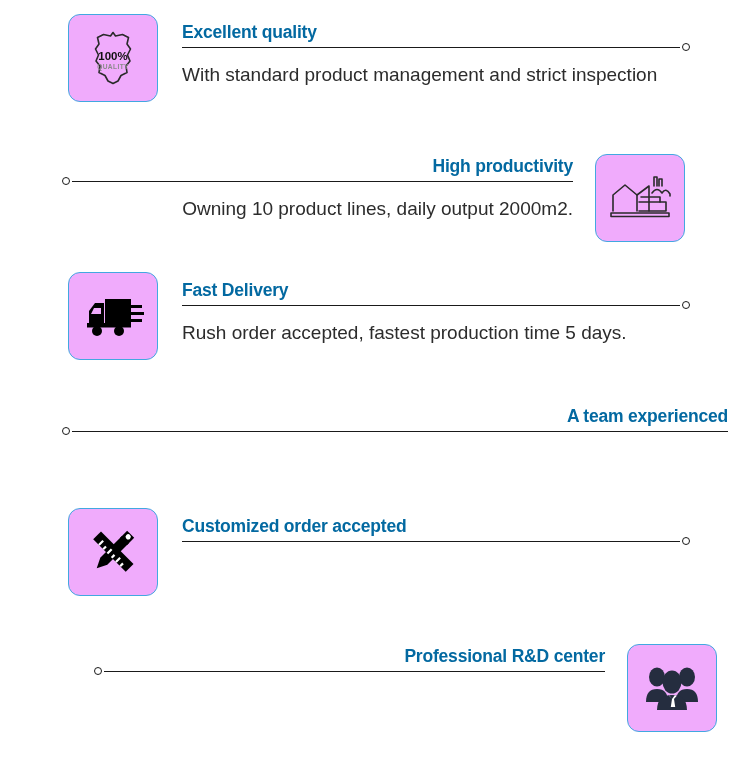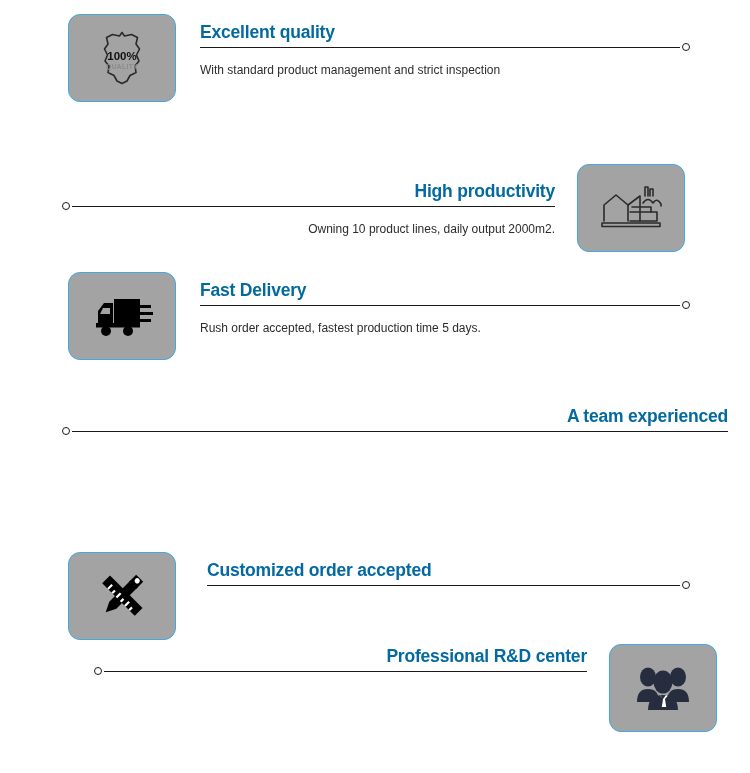--- a/index.html
+++ b/index.html
@@ -26,26 +26,26 @@
     position: absolute;
     left: 0;
     width: 750px;
     height: 120px;
     display: flex;
     align-items: flex-start;
   }
 
   
   .icon-box {
-    width: 108px;
+    width: 90px;
     height: 88px;
     box-sizing: border-box;
     border: 1.4px solid #42a8e0;
     border-radius: 12px;
-    background: #a3a3a3;
+    background: #f0abfc;
     display: flex;
     align-items: center;
     justify-content: center;
     flex: 0 0 auto;
   }
   .icon-box svg { display: block; }
 
   
   .content {
     flex: 1 1 auto;
@@ -79,21 +79,21 @@
     top: -4.2px;
     width: 8px;
     height: 8px;
     box-sizing: border-box;
     border: 1.2px solid #1a1a1a;
     border-radius: 50%;
     background: #ffffff;
   }
 
   .desc {
-    font-size: 12px;
+    font-size: 19px;
     line-height: 1.35;
     color: #2c2c2c;
     margin: 0;
     padding-top: 4px;
   }
 
   
   .row-left .icon-box { margin-left: 68px; }
   .row-left .content  { margin-left: 24px; margin-right: 60px; }
   .row-left .title    { text-align: left; }
@@ -105,24 +105,24 @@
   .row-right { flex-direction: row-reverse; }
   .row-right .icon-box { margin-right: 65px; }
   .row-right .content  { margin-right: 22px; margin-left: 62px; }
   .row-right .title    { text-align: right; }
   .row-right .desc     { text-align: right; }
   .row-right .rule     { right: 0; left: 10px; }
   .row-right .endpoint { left: 0; }
 
   
   #row-0 { top: 14px; }
-  #row-1 { top: 148px; align-items: center; }
+  #row-1 { top: 154px; }
   #row-2 { top: 272px; }
   #row-3 { top: 404px; }
-  #row-4 { top: 552px; gap: 7px; }
+  #row-4 { top: 508px; }
   #row-5 { top: 644px; padding-left: 32px; }
 
   
   .row-right .content { padding-top: 2px; }
   .row-left  .content { padding-top: 8px; }
 
   .icon-dark   { fill: #252d3f; }
   .icon-thin   { fill: none; stroke: #2a2a2a; stroke-width: 1.6; stroke-linejoin: round; stroke-linecap: round; }
   .icon-black  { fill: #000000; }
   .badge-num   { font-family: "Liberation Sans", sans-serif; font-weight: bold; fill: #111111; }

